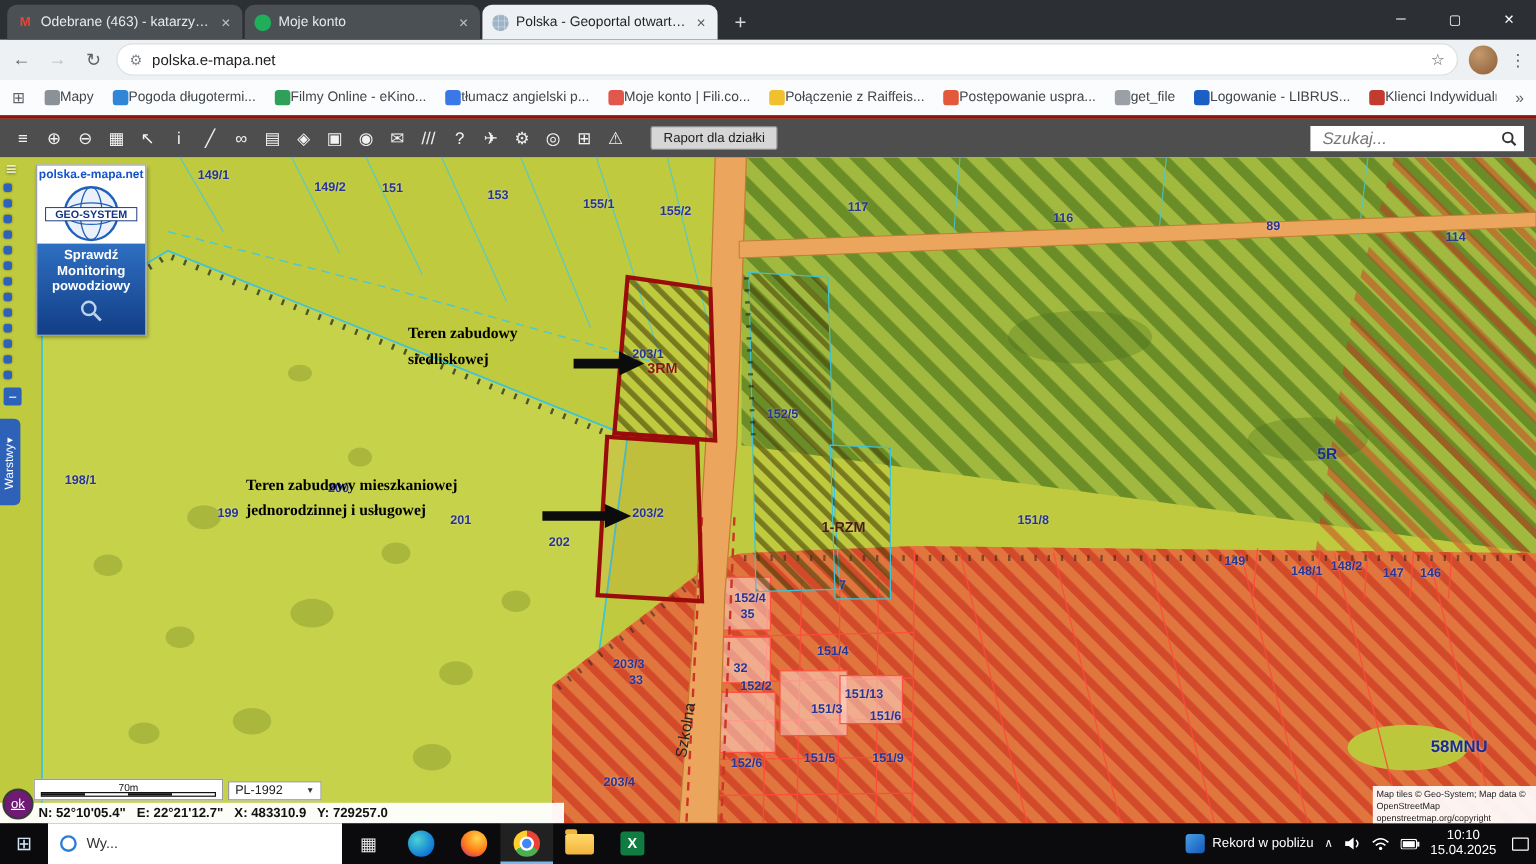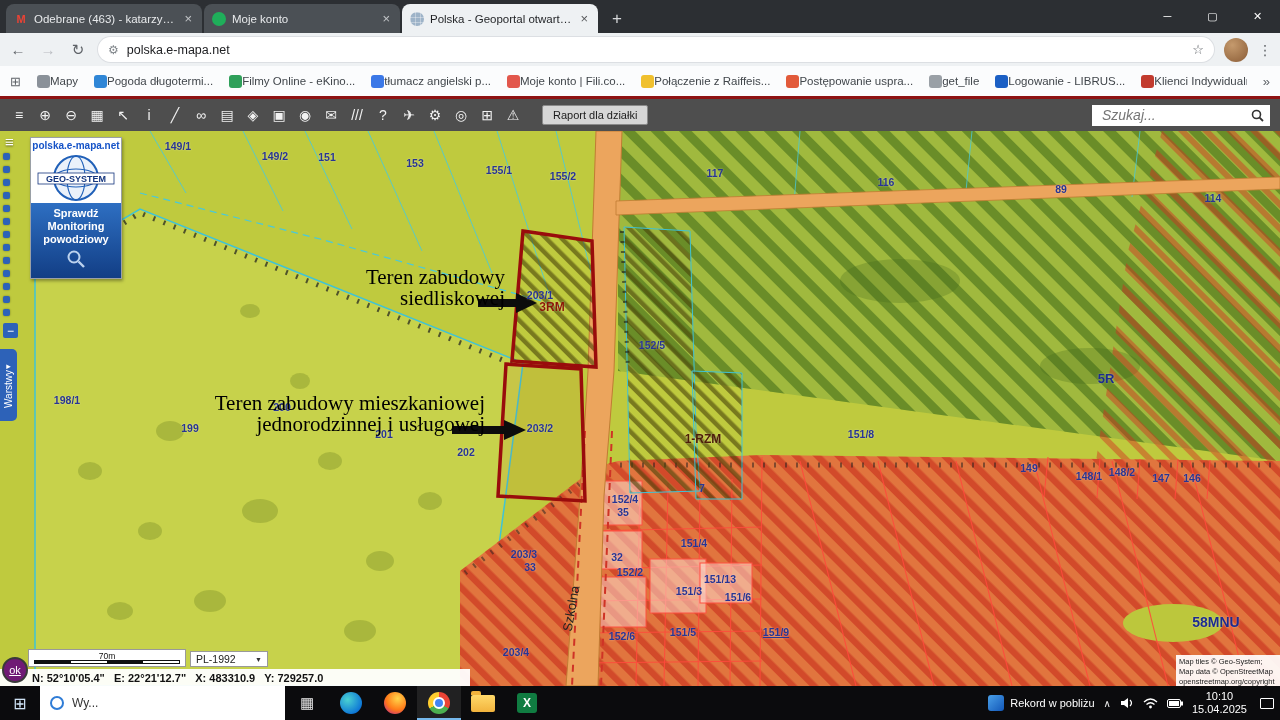--- a/index.html
+++ b/index.html
@@ -62,22 +62,22 @@
   .mapsvg{width:100%;height:100%;display:block;}
   #parcel-layer{position:absolute;inset:0;z-index:3;pointer-events:none;}
   .plabel{position:absolute;transform:translate(-50%,-50%);font-size:10.5px;font-weight:700;color:#283593;
           white-space:nowrap;text-shadow:0 0 2px rgba(255,255,255,.45);}
   .zone-red{color:#8c1606;font-size:12px;}
   .zone-dark{color:#4e1d08;font-size:12px;}
   .zone-navy{color:#1c2b8f;font-size:13px;}
   .zone-navy-lg{color:#1c2b8f;font-size:14px;}
   .street{position:absolute;left:541px;top:470px;width:60px;text-align:center;transform:rotate(-80deg);
           font-size:13px;color:#222;z-index:3;font-weight:500;}
-  .anno{position:absolute;z-index:4;text-align:right;font-family:"Liberation Serif",serif;
-        font-weight:normal;font-size:21px;color:#000;line-height:21px;}
+  .anno{position:absolute;z-index:4;text-align:left;font-family:"Liberation Serif",serif;
+        font-weight:bold;font-size:13px;color:#000;line-height:21px;}
   .anno1{left:340px;top:136px;width:165px;}
   .anno2{left:205px;top:262px;width:280px;}
 
   
   .logo-panel{position:absolute;left:30px;top:6px;width:92px;z-index:5;border:1px solid #9aa0a6;
               box-shadow:1px 2px 3px rgba(0,0,0,.35);background:#fff;}
   .lp-site{color:#1553c8;font-weight:bold;font-size:10px;text-align:center;padding:2px 1px;}
   .lp-globe{display:block;margin:0 auto;}
   .lp-blue{background:linear-gradient(#2e6fc2,#123e85);color:#fff;text-align:center;padding:4px 2px 6px;}
   .lp-blue div{font-weight:bold;font-size:11px;line-height:13px;}
@@ -101,21 +101,21 @@
   .scale-line{width:146px;height:4px;border:1px solid #111;
               background:repeating-linear-gradient(90deg,#111 0 36px,#fff 36px 72px);}
   .crs-box{position:absolute;left:190px;top:520px;width:78px;height:16px;background:#fff;border:1px solid #999;
            z-index:6;font-size:10.5px;color:#222;display:flex;align-items:center;justify-content:space-between;padding:0 5px;}
   .crs-caret{font-size:7px;color:#333;}
   .coordsbar{position:absolute;left:0;top:538px;width:470px;height:17px;background:rgba(255,255,255,.95);
              z-index:6;font-size:11px;font-weight:bold;color:#111;display:flex;align-items:center;
              padding-left:32px;white-space:pre;}
   .ok-btn{position:absolute;left:2px;top:526px;width:26px;height:26px;border-radius:50%;background:#701a75;
           border:2px solid #3a3a3a;color:#fff;font-size:11px;display:flex;align-items:center;justify-content:center;z-index:8;text-decoration:underline;}
-  .attribution{position:absolute;right:0;top:524px;width:104px;background:rgba(255,255,255,.92);z-index:6;
+  .attribution{position:absolute;right:0;top:524px;width:136px;background:rgba(255,255,255,.92);z-index:6;
                font-size:7.5px;line-height:1.3;color:#222;padding:2px 3px;}
 
   
   .taskbar{height:34px;background:#0b0b0d;display:flex;align-items:center;color:#fff;}
   .start{width:40px;height:34px;display:flex;align-items:center;justify-content:center;color:#cfe3f5;font-size:16px;}
   .tsearch{width:245px;height:34px;background:#fff;display:flex;align-items:center;gap:8px;padding:0 10px;
            color:#333;font-size:12px;}
   .cortana{width:14px;height:14px;border-radius:50%;border:2px solid #2f7cd6;flex:0 0 auto;}
   #task-apps{display:flex;height:34px;}
   .tapp{width:44px;height:34px;display:flex;align-items:center;justify-content:center;}
@@ -406,21 +406,21 @@
         <span class="plabel" style="left: 625px; top: 368px;">152/4</span>
         <span class="plabel" style="left: 623px; top: 381px;">35</span>
         <span class="plabel" style="left: 617px; top: 426px;">32</span>
         <span class="plabel" style="left: 630px; top: 441px;">152/2</span>
         <span class="plabel" style="left: 694px; top: 412px;">151/4</span>
         <span class="plabel" style="left: 720px; top: 448px;">151/13</span>
         <span class="plabel" style="left: 689px; top: 460px;">151/3</span>
         <span class="plabel" style="left: 738px; top: 466px;">151/6</span>
         <span class="plabel" style="left: 622px; top: 505px;">152/6</span>
         <span class="plabel" style="left: 683px; top: 501px;">151/5</span>
-        <span class="plabel" style="left: 776px; top: 501px; text-decoration: underline;">151/9</span>
+        <span class="plabel" style="left: 740px; top: 501px;">151/9</span>
         <span class="plabel" style="left: 861px; top: 303px;">151/8</span>
         <span class="plabel" style="left: 702px; top: 357px;">7</span>
         <span class="plabel zone-dark" style="left: 703px; top: 308px;">1-RZM</span>
         <span class="plabel" style="left: 1029px; top: 337px;">149</span>
         <span class="plabel" style="left: 1089px; top: 345px;">148/1</span>
         <span class="plabel" style="left: 1122px; top: 341px;">148/2</span>
         <span class="plabel" style="left: 1161px; top: 347px;">147</span>
         <span class="plabel" style="left: 1192px; top: 347px;">146</span>
         <span class="plabel zone-navy" style="left: 1106px; top: 247px;">5R</span>
         <span class="plabel zone-navy-lg" style="left: 1168px; top: 491px; margin-left: 48px;">58MNU</span>

